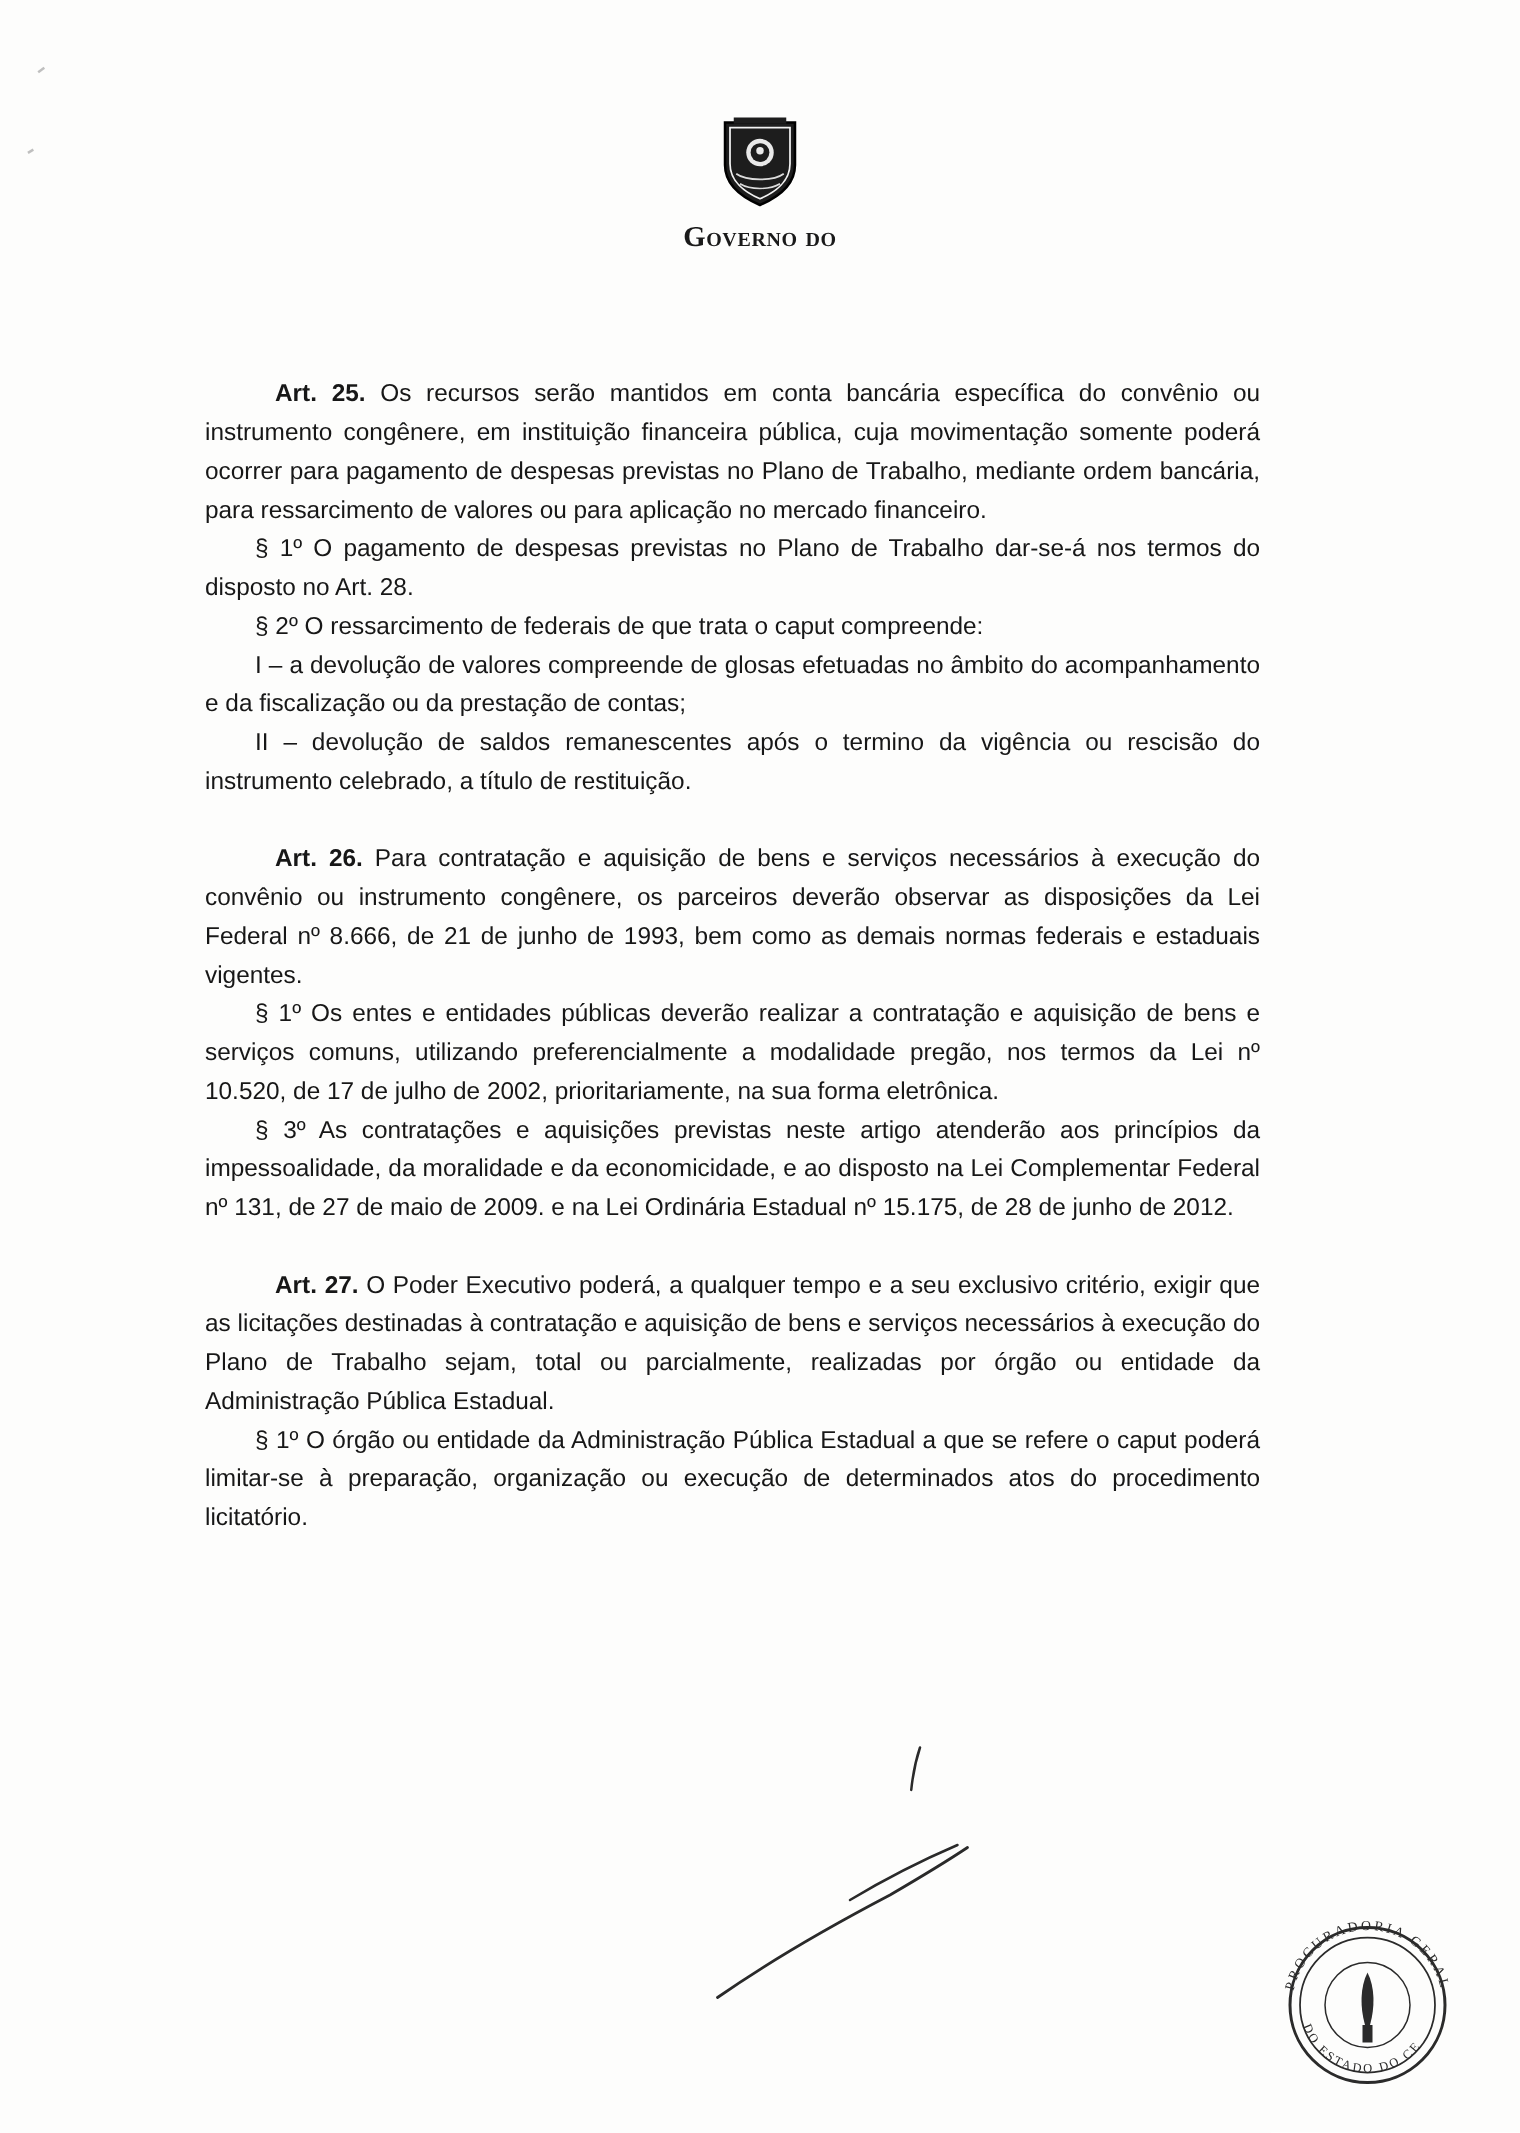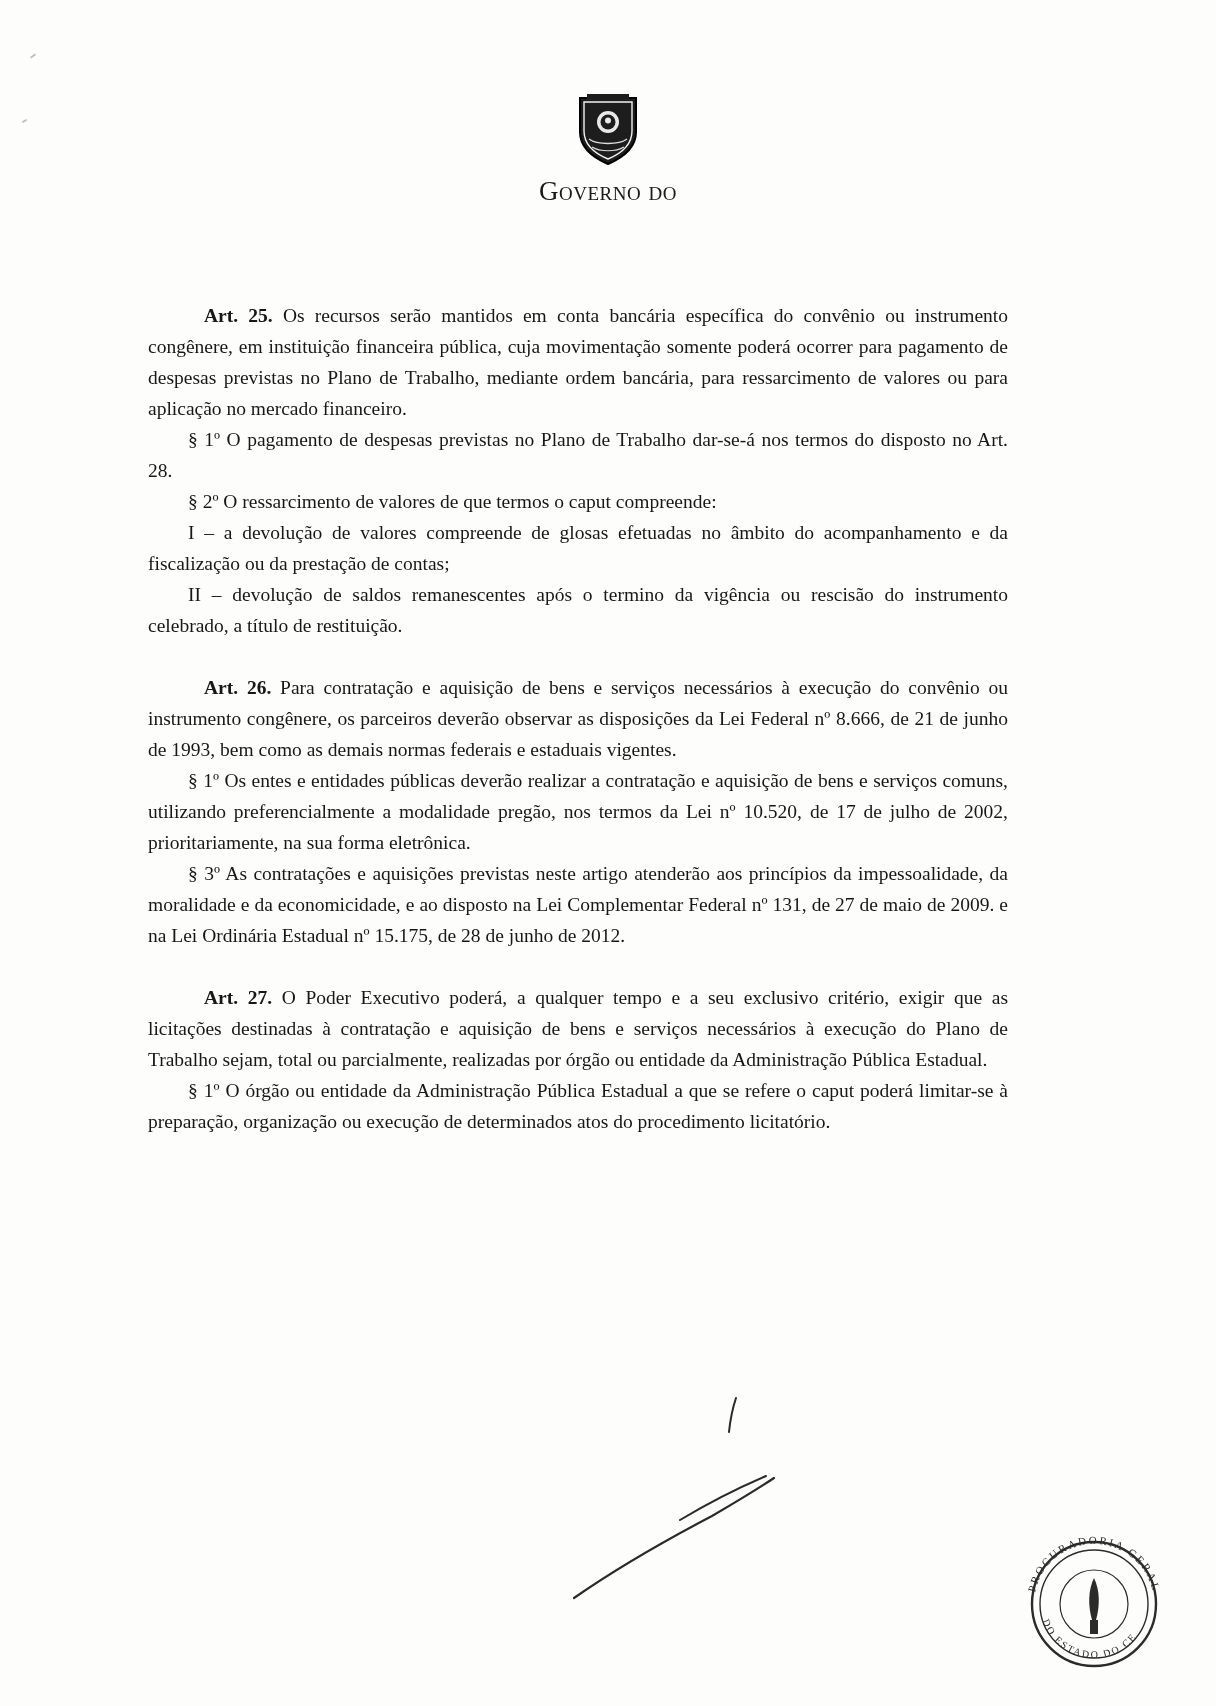--- a/index.html
+++ b/index.html
@@ -39,44 +39,44 @@
   }
   .crest svg { display:block; }
 
   .gov-line1, .gov-line2 {
     font-family: "Liberation Serif", serif;
     color: #1a1a1a;
     letter-spacing: 0.5px;
     line-height: 1.18;
   }
   .gov-line1 {
-    font-size: 27px;
+    font-size: 23px;
     font-variant: small-caps;
+    font-weight: bold;
   }
   .gov-line2 {
     font-size: 23px;
     font-variant: small-caps;
   }
 
   
   .body-text {
     position: absolute;
     top: 300px;
     left: 148px;
     width: 860px;
     font-size: 19.5px;
     line-height: 31px;
     color: #171717;
   }
 
   .para {
-    margin: 0 0 0 0;
+    margin: 0 0 0 16px;
     text-align: justify;
     text-justify: inter-word;
-    font-family: Liberation Serif, serif;
   }
   .art-gap { height: 31px; }
   .tab { display: inline-block; width: 56px; }
   .tab-sm { display: inline-block; width: 40px; }
 
   b, .bold { font-weight: 700; }
 
   
   .ink-line {
     position: absolute;
@@ -120,21 +120,21 @@
         <path d="M17 55 C25 60 41 60 49 55" fill="none" stroke="#dcdcdc" stroke-width="1.2"></path>
       </svg>
     </div>
     <div class="gov-line1">Governo do</div>
   </div>
 
   <div class="body-text">
 
     <p class="para"><span class="tab"></span><b>Art. 25.</b><span> Os recursos serão mantidos em conta bancária específica do convênio ou instrumento congênere, em instituição financeira pública, cuja movimentação somente poderá ocorrer para pagamento de despesas previstas no Plano de Trabalho, mediante ordem bancária, para ressarcimento de valores ou para aplicação no mercado financeiro.</span></p>
     <p class="para"><span class="tab-sm"></span><span>§ 1º O pagamento de despesas previstas no Plano de Trabalho dar-se-á nos termos do disposto no Art. 28.</span></p>
-    <p class="para"><span class="tab-sm"></span><span>§ 2º O ressarcimento de valores de que termos o caput compreende:</span></p>
+    <p class="para"><span class="tab-sm"></span><span>§ 2º O ressarcimento de federais de que trata o caput compreende:</span></p>
     <p class="para"><span class="tab-sm"></span><span>I – a devolução de valores compreende de glosas efetuadas no âmbito do acompanhamento e da fiscalização ou da prestação de contas;</span></p>
     <p class="para"><span class="tab-sm"></span><span>II – devolução de saldos remanescentes após o termino da vigência ou rescisão do instrumento celebrado, a título de restituição.</span></p>
 
     <div class="art-gap"></div>
 
     <p class="para"><span class="tab"></span><b>Art. 26.</b><span> Para contratação e aquisição de bens e serviços necessários à execução do convênio ou instrumento congênere, os parceiros deverão observar as disposições da Lei Federal nº 8.666, de 21 de junho de 1993, bem como as demais normas federais e estaduais vigentes.</span></p>
     <p class="para"><span class="tab-sm"></span><span>§ 1º Os entes e entidades públicas deverão realizar a contratação e aquisição de bens e serviços comuns, utilizando preferencialmente a modalidade pregão, nos termos da Lei nº 10.520, de 17 de julho de 2002, prioritariamente, na sua forma eletrônica.</span></p>
     <p class="para"><span class="tab-sm"></span><span>§ 3º As contratações e aquisições previstas neste artigo atenderão aos princípios da impessoalidade, da moralidade e da economicidade, e ao disposto na Lei Complementar Federal nº 131, de 27 de maio de 2009. e na Lei Ordinária Estadual nº 15.175, de 28 de junho de 2012.</span></p>
 
     <div class="art-gap"></div>

